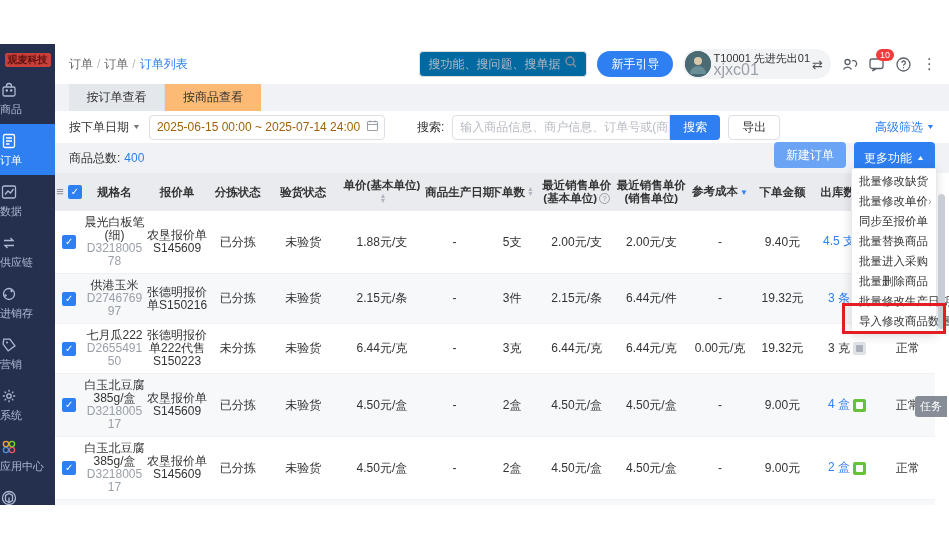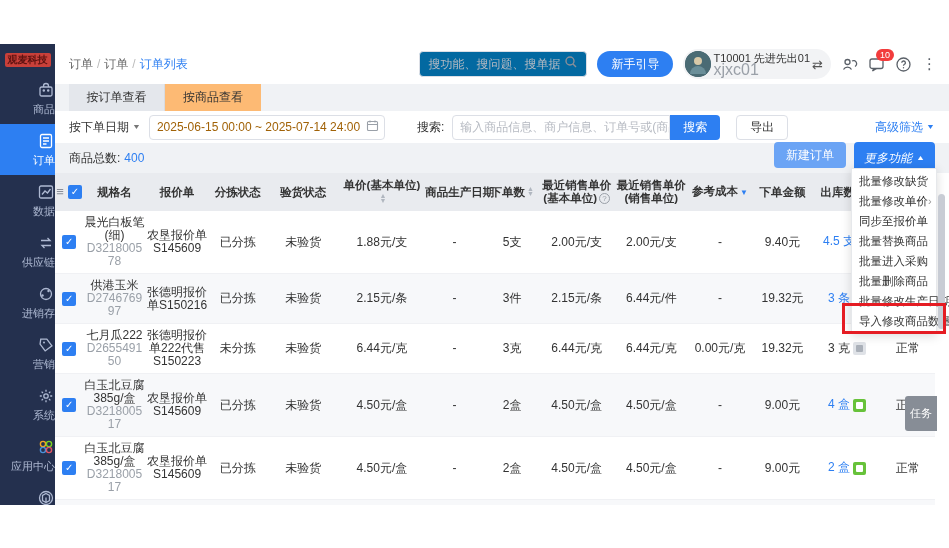--- a/index.html
+++ b/index.html
@@ -2,21 +2,21 @@
 <html><head>
 <meta charset="utf-8">
 <style>
   * { margin:0; padding:0; box-sizing:border-box; }
   html,body { width:949px; height:548px; background:#fff; font-family:"Liberation Sans","DejaVu Sans",sans-serif; overflow:hidden; }
   .app { position:relative; width:949px; height:461px; margin-top:44px; background:#f0f2f5; overflow:hidden; }
 
   
   .sidebar { position:absolute; left:0; top:0; width:55px; height:100%; background:#24304e; z-index:5; display:flex; flex-direction:column; align-items:center; }
   .logo { width:46px; height:22px; margin:9px 0 6px; background:#c9403a; border-radius:2px; color:#5e1210; font-size:10px; font-weight:bold; display:flex; align-items:center; justify-content:center; letter-spacing:0; }
-  .side-item { width:55px; padding:8px 0 7px; display:flex; flex-direction:column; align-items:flex-end; gap:3px; color:#aeb9d2; cursor:pointer; }
+  .side-item { width:55px; padding:8px 0 7px; display:flex; flex-direction:column; align-items:flex-start; gap:3px; color:#aeb9d2; cursor:pointer; }
   .side-item .lbl { font-size:11px; }
   .side-item.active { background:#2d7ff2; color:#fff; }
   .side-item svg { display:block; }
 
   
   .main { position:absolute; left:55px; top:0; right:0; height:100%; }
 
   .topbar { height:40px; background:#fff; display:flex; align-items:center; padding:0 12px 0 14px; gap:10px; }
   .crumb { font-size:12px; color:#666; white-space:nowrap; }
   .crumb .sep { color:#bbb; margin:0 4px; }
@@ -40,29 +40,29 @@
 
   .filterbar { height:32px; background:#fff; display:flex; align-items:center; padding:0 14px; gap:8px; font-size:12px; color:#333; }
   .drop-label { display:flex; align-items:center; gap:3px; white-space:nowrap; }
   .chev { font-size:9px; color:#777; transform:scaleY(.8); }
   .date-box { width:236px; height:25px; border:1px solid #dcdfe6; border-radius:4px; display:flex; align-items:center; padding:0 7px; gap:6px; }
   .date-box .dtxt { flex:1; font-size:12px; color:#a16207; white-space:nowrap; }
   .s-label { margin-left:24px; white-space:nowrap; }
   .s-input { width:218px; height:25px; border:1px solid #dcdfe6; border-radius:4px 0 0 4px; display:flex; align-items:center; padding:0 7px; overflow:hidden; }
   .s-input .ph { font-size:12px; color:#b6bac2; white-space:nowrap; }
   .btn-blue { height:25px; padding:0 13px; background:#2d7ff2; color:#fff; border:none; border-radius:0 4px 4px 0; font-size:12px; white-space:nowrap; }
-  .btn-plain { height:25px; padding:0 13px; background:#fff; color:#333; border:1px solid #dcdfe6; border-radius:4px; font-size:12px; margin-left:8px; white-space:nowrap; }
+  .btn-plain { height:25px; padding:0 13px; background:#fff; color:#333; border:1px solid #dcdfe6; border-radius:4px; font-size:12px; white-space:nowrap; }
   .adv { margin-left:auto; color:#2d7ff2; display:flex; align-items:center; gap:3px; white-space:nowrap; }
   .adv .chev { color:#2d7ff2; }
 
   .summary { height:30px; display:flex; align-items:center; padding:0 14px; font-size:12px; color:#333; background:#f0f2f5; }
   .summary .num { color:#2d7ff2; margin-left:4px; }
   .sum-btns { margin-left:auto; display:flex; gap:8px; }
   .b-new { height:26px; padding:0 12px; background:#6ba4f5; color:#fff; border:none; border-radius:4px; font-size:12px; }
-  .b-more { height:26px; padding:16px 10px; background:#2d7ff2; color:#fff; border:none; border-radius:4px; font-size:12px; display:flex; align-items:center; gap:4px;font-style:italic; }
+  .b-more { height:26px; padding:16px 10px; background:#2d7ff2; color:#fff; border:none; border-radius:4px; font-size:12px; display:flex; align-items:center; gap:4px; }
   .b-more .chev { color:#fff; transform:scaleY(.8) rotate(180deg); }
 
   
   .tablewrap { background:#fff; }
   table { border-collapse:collapse; table-layout:fixed; width:880px; }
   th { background:#e9ebef; font-size:11.5px; color:#333; font-weight:bold; padding:6px 1px; text-align:center; vertical-align:middle; line-height:13px; }
   td { font-size:12px; color:#333; text-align:center; vertical-align:middle; padding:5px 1px; line-height:13px; border-bottom:1px solid #f0f1f4; }
   tbody tr:nth-child(even) { background:#f7f8fa; }
   .nw { white-space:nowrap; }
   .c0{width:28px}.c1{width:62px}.c2{width:62px}.c3{width:58px}.c4{width:72px}.c5{width:84px}.c6{width:60px}.c7{width:54px}.c8{width:74px}.c9{width:74px}.c10{width:62px}.c11{width:62px}.c12{width:66px}.c13{width:54px}
@@ -80,21 +80,21 @@
   .outicon { display:inline-block; width:13px; height:13px; border-radius:2px; background:#dfe2e7; vertical-align:middle; position:relative; }
   .outicon::after { content:""; position:absolute; left:3px; top:3px; right:3px; bottom:3px; background:#aab0b9; border-radius:1px; }
   .outicon.green { background:#67c23a; }
   .outicon.green::after { background:#fff; }
 
   
   .dropdown { position:absolute; left:851px; top:124px; width:86px; background:#fff; border:1px solid #e6e8eb; box-shadow:0 2px 10px rgba(0,0,0,.15); z-index:20; padding:2px 0; }
   .dd-item { height:20px; display:flex; align-items:center; padding:0 7px; font-size:11.5px; color:#333; white-space:nowrap; cursor:pointer; }
   .dd-arrow { margin-left:auto; color:#999; font-size:11px; }
   .redbox { position:absolute; left:842px; top:259px; width:104px; height:31px; border:3px solid #e51c23; z-index:30; pointer-events:none; }
-  .task-tab { position:absolute; right:12px; top:352px; background:#878d96; color:#fff; font-size:11px; padding:10px 5px; border-radius:3px 0 0 3px; z-index:15; }
+  .task-tab { position:absolute; right:2px; top:352px; background:#878d96; color:#fff; font-size:11px; padding:3px 5px; border-radius:3px 0 0 3px; z-index:15; }
   .scroll-thumb { position:absolute; right:4px; top:150px; width:7px; height:135px; background:#c8ccd4; border-radius:4px; z-index:25; }
 </style>
 </head>
 <body>
 
 <div class="app">
 
   <div class="sidebar">
     <div class="logo">观麦科技</div>
 

